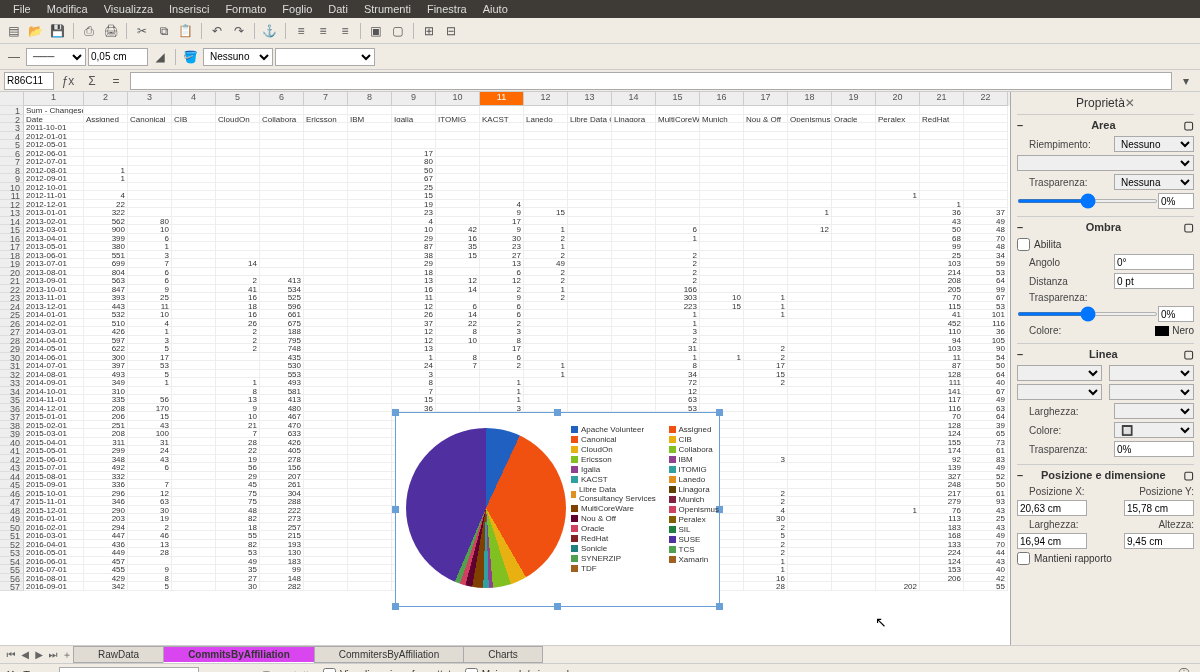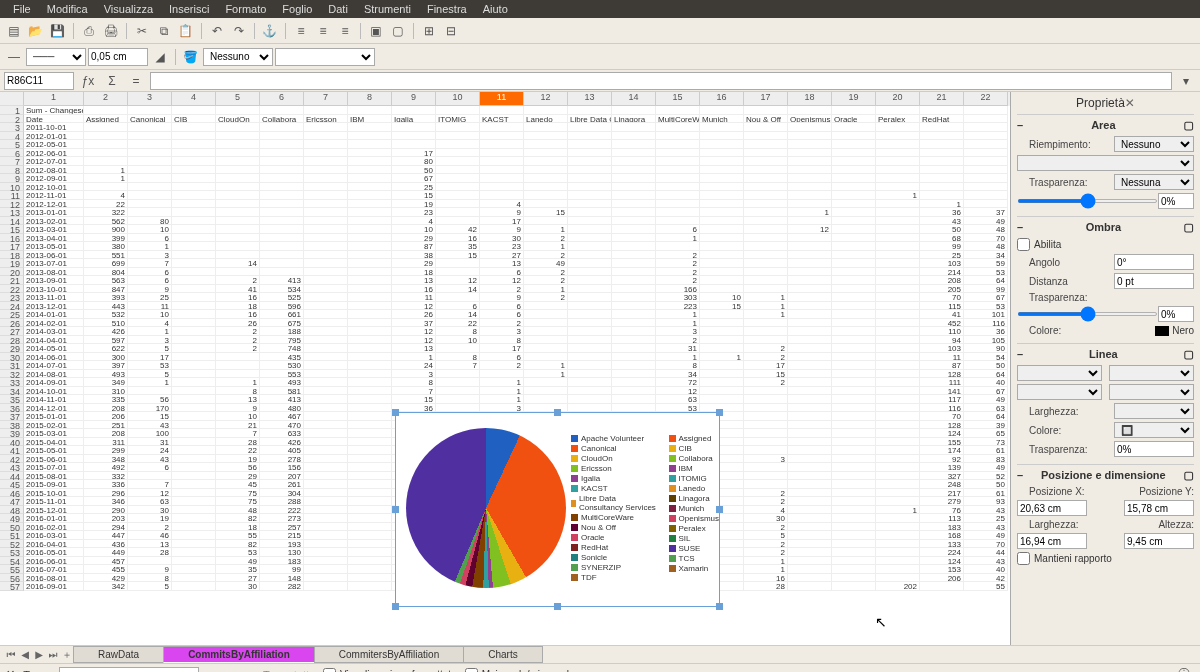--- a/index.html
+++ b/index.html
@@ -44,21 +44,21 @@
 
 .chart-obj { position: absolute; left: 395px; top: 320px; width: 325px; height: 195px; background: #fff; border: 1px solid #6aa0d8; }
 .handle { position: absolute; width: 7px; height: 7px; background: #6aa0d8; }
 .h-nw{top:-4px;left:-4px}.h-n{top:-4px;left:calc(50% - 4px)}.h-ne{top:-4px;right:-4px}
 .h-w{top:calc(50% - 4px);left:-4px}.h-e{top:calc(50% - 4px);right:-4px}
 .h-sw{bottom:-4px;left:-4px}.h-s{bottom:-4px;left:calc(50% - 4px)}.h-se{bottom:-4px;right:-4px}
 
 .pie { position: absolute; left: 10px; top: 15px; width: 160px; height: 160px; border-radius: 50%;
   background: conic-gradient(#2060c0 0 25deg,#f05010 25deg 150deg,#e8b010 150deg 162deg,#80c020 162deg 175deg,#904090 175deg 178deg,#30a0a0 178deg 182deg,#804000 182deg 190deg,#600030 190deg 195deg,#d04060 195deg 199deg,#50a050 199deg 203deg,#5030a0 203deg 360deg); }
 
-.legend { position: absolute; left: 175px; top: 21px; font-size: 8px; display: flex; gap: 8px; }
+.legend { position: absolute; left: 175px; top: 12px; font-size: 8px; display: flex; gap: 8px; }
 .legend-col { display: flex; flex-direction: column; gap: 1px; }
 .legend-item { display: flex; align-items: center; gap: 3px; }
 .swatch { width: 7px; height: 7px; }
 
 .tabs { height: 18px; background: #f0ece4; border-top: 1px solid #ccc; display: flex; align-items: center; padding: 0 4px; font-size: 10px; }
 .tab-nav { width: 14px; text-align: center; cursor: pointer; color: #666; }
 .tab { padding: 2px 24px; border: 1px solid #aaa; background: #e0dcd4; margin-left: -1px; cursor: pointer; }
 .tab.active { background: #d946ef; border-bottom: 1px solid #fff; font-weight: bold; }
 
 .findbar { height: 22px; background: #f0ece4; border-top: 1px solid #ccc; display: flex; align-items: center; padding: 0 6px; gap: 8px; font-size: 11px; }
@@ -116,21 +116,21 @@
   <select class="tb-combo" style="width:60px"><option>───</option></select>
   <input class="tb-combo" style="width: 60px;" value="0,05 cm">
   <div class="tb-btn">◢</div>
   <div class="tb-sep"></div>
   <div class="tb-btn">🪣</div>
   <select class="tb-combo" style="width:70px"><option>Nessuno</option></select>
   <select class="tb-combo" style="width:100px"><option></option></select>
 </div>
 
 <div class="cellref">
-  <input class="tb-combo" style="width: 70px;" value="R86C11">
+  <input class="tb-combo" style="width: 50px;" value="R86C11">
   <div class="tb-btn">ƒx</div>
   <div class="tb-btn">Σ</div>
   <div class="tb-btn">=</div>
   <input class="tb-combo" style="flex: 1 1 0%;">
   <div class="tb-btn">▾</div>
 </div>
 
 <div class="workspace">
   <div class="sheet-area">
     <div class="colhead-row" id="colheads">

